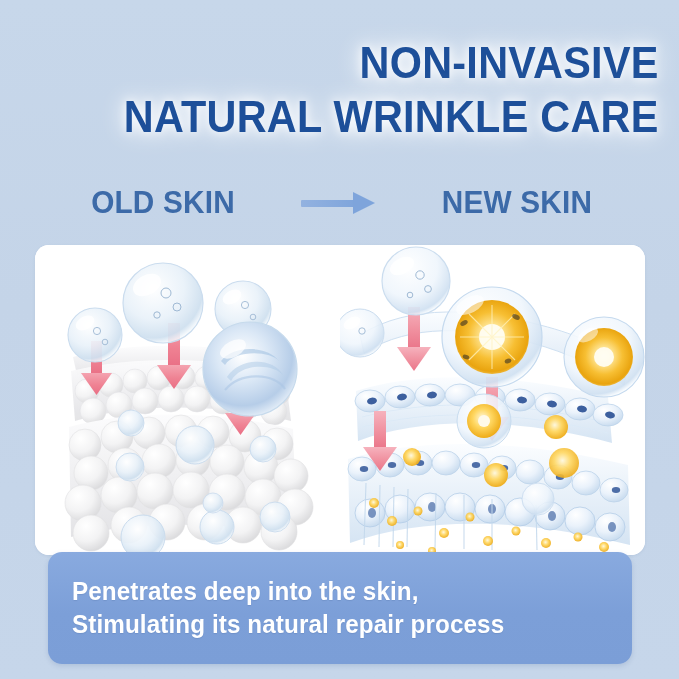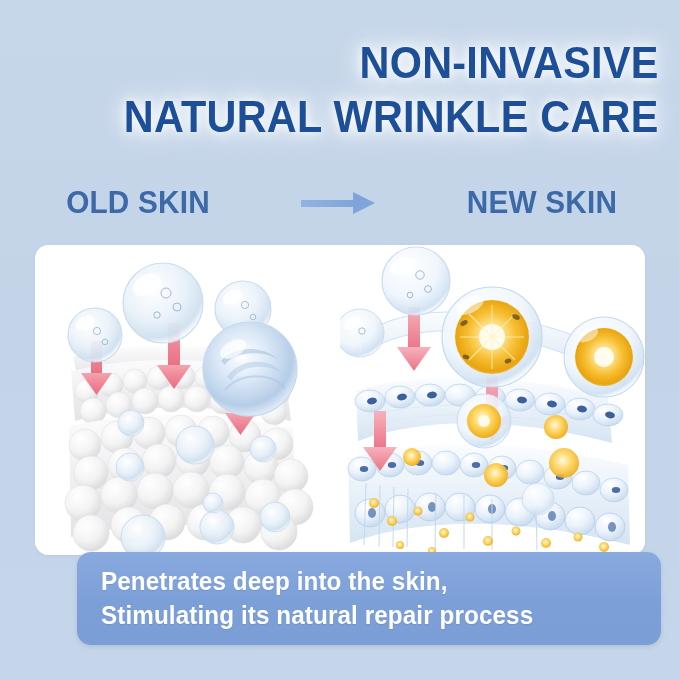--- a/index.html
+++ b/index.html
@@ -48,21 +48,21 @@
   
   .subrow {
     position: absolute;
     left: 0;
     top: 180px;
     width: 679px;
     height: 46px;
     display: flex;
     align-items: center;
     justify-content: center;
-    gap: 52px;
+    gap: 27px;
   }
   .sublabel {
     color: #3c6aa8;
     font-size: 31px;
     font-weight: bold;
     letter-spacing: 0.2px;
     font-family: "Liberation Sans Narrow", "Liberation Sans", sans-serif;
     transform: scaleX(0.96);
     width: 214px;
     text-align: center;
@@ -115,30 +115,29 @@
   .illus.left  { left: 0; }
   .illus.right { left: 305px; }
   .illus svg { display: block; }
 
   
   .banner {
     position: absolute;
     left: 48px;
     top: 552px;
     width: 584px;
-    height: 93px;
+    height: 112px;
     background: linear-gradient(180deg, #89aadf 0%, #7c9fd8 55%, #7b9ed7 100%);
     border-radius: 14px;
     box-shadow: 0 2px 5px rgba(70,100,150,0.18);
     display: flex;
     flex-direction: column;
     justify-content: center;
     padding-left: 24px;
     box-sizing: border-box;
-    margin-left: 29px;
   }
   .banner-line {
     color: #ffffff;
     font-size: 25px;
     font-weight: bold;
     line-height: 1.34;
     letter-spacing: 0.1px;
     font-family: "Liberation Sans Narrow", "Liberation Sans", sans-serif;
     transform: scaleX(0.97);
     transform-origin: left center;

